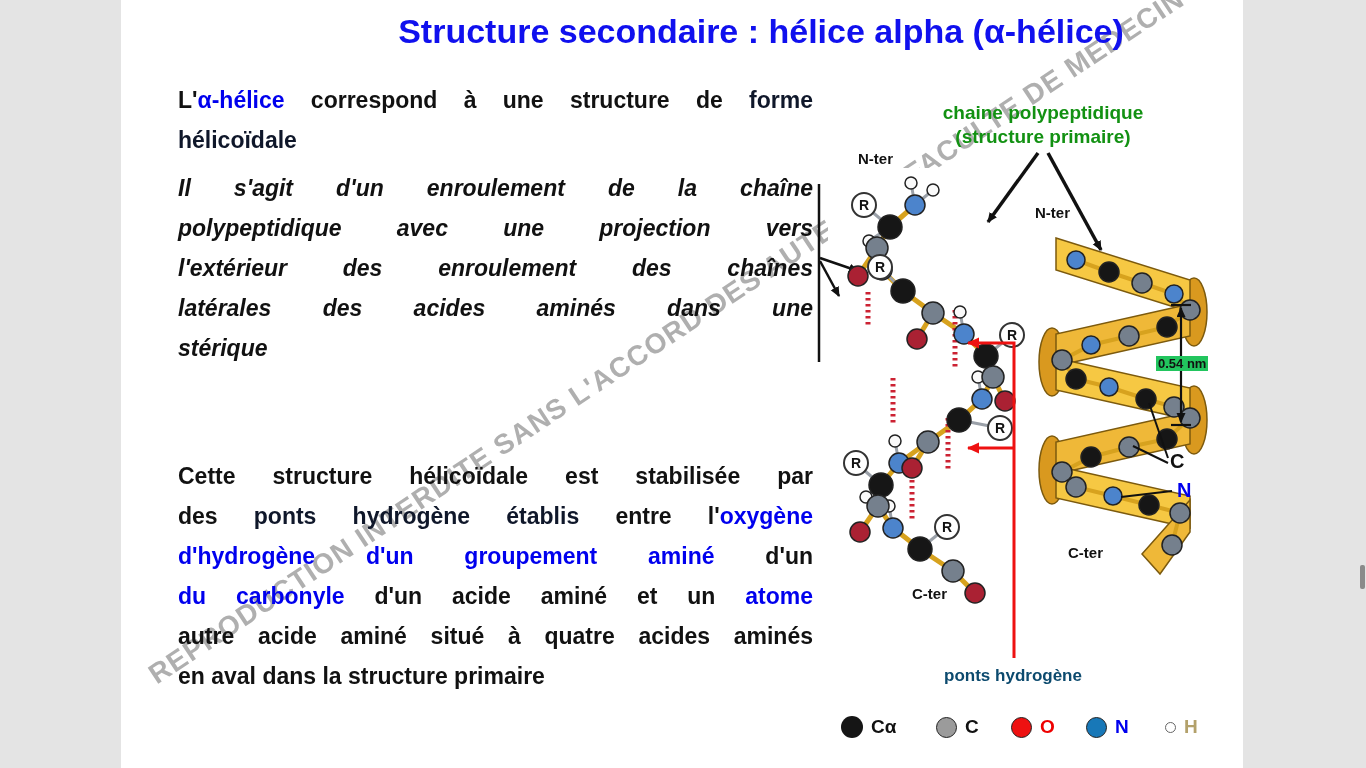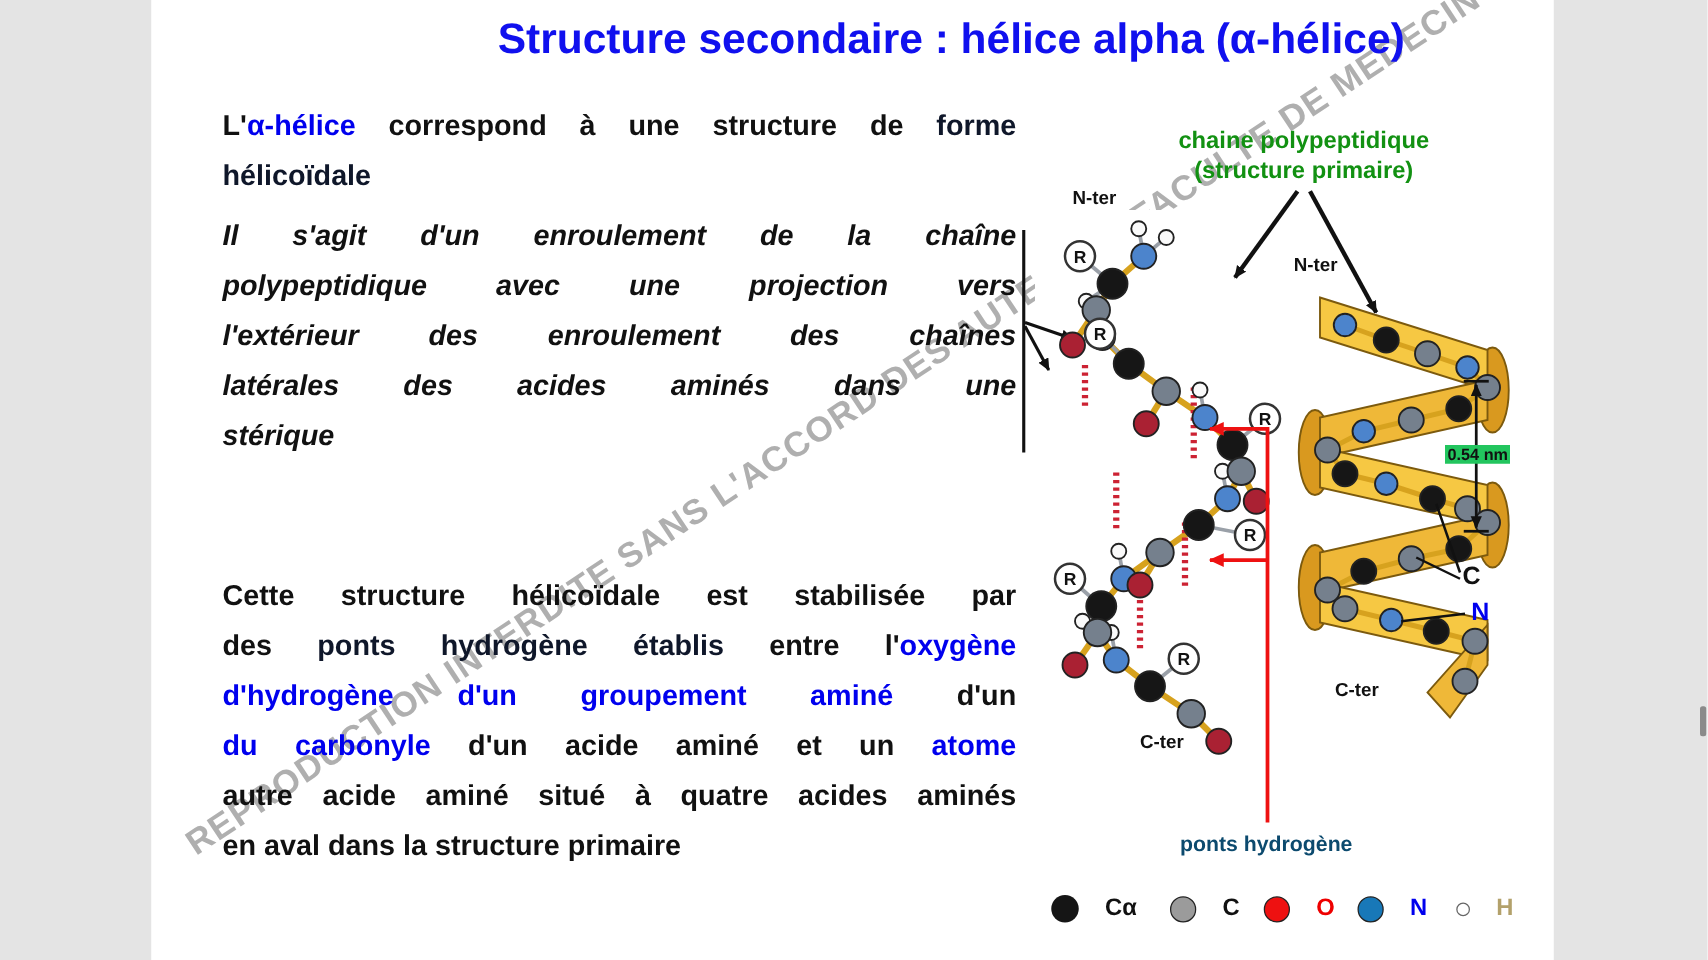--- a/index.html
+++ b/index.html
@@ -13,21 +13,21 @@
   .ln{text-align:justify;text-align-last:justify;line-height:40px;white-space:nowrap;}
   .ln.last{text-align-last:left;}
   .c-k{color:#111111}.c-b{color:#0000ee}.c-r{color:#0f172a}
   .svgwrap{position:absolute;inset:0;}
   .lbl{position:absolute;font-weight:bold;color:#111;}
   .lbl-green{width:250px;text-align:center;font-size:19px;line-height:24px;}
   .lbl-ter{font-size:15px;}
   .lbl-meas{font-size:13px;background:#22c55e;padding:0 2px;}
   .lbl-cn{font-size:20px;}
   .lbl-hb{width:230px;text-align:center;font-size:17px;}
-  .legend-item{position:absolute;display:flex;align-items:center;gap:21px;font-size:19px;font-weight:bold;}
+  .legend-item{position:absolute;display:flex;align-items:center;gap:8px;font-size:19px;font-weight:bold;}
   .dot{width:21px;height:21px;border-radius:50%;border:1.5px solid #222;box-sizing:border-box;}
   .dot.big{border:none;width:22px;height:22px;}
   .dot.small{width:11px;height:11px;border:1.5px solid #666;}
   .scroll-thumb{position:absolute;left:1360px;top:565px;width:5px;height:24px;background:#8a8a8a;border-radius:2px;}
 </style>
 </head>
 <body>
 
 <div class="slide">
 

